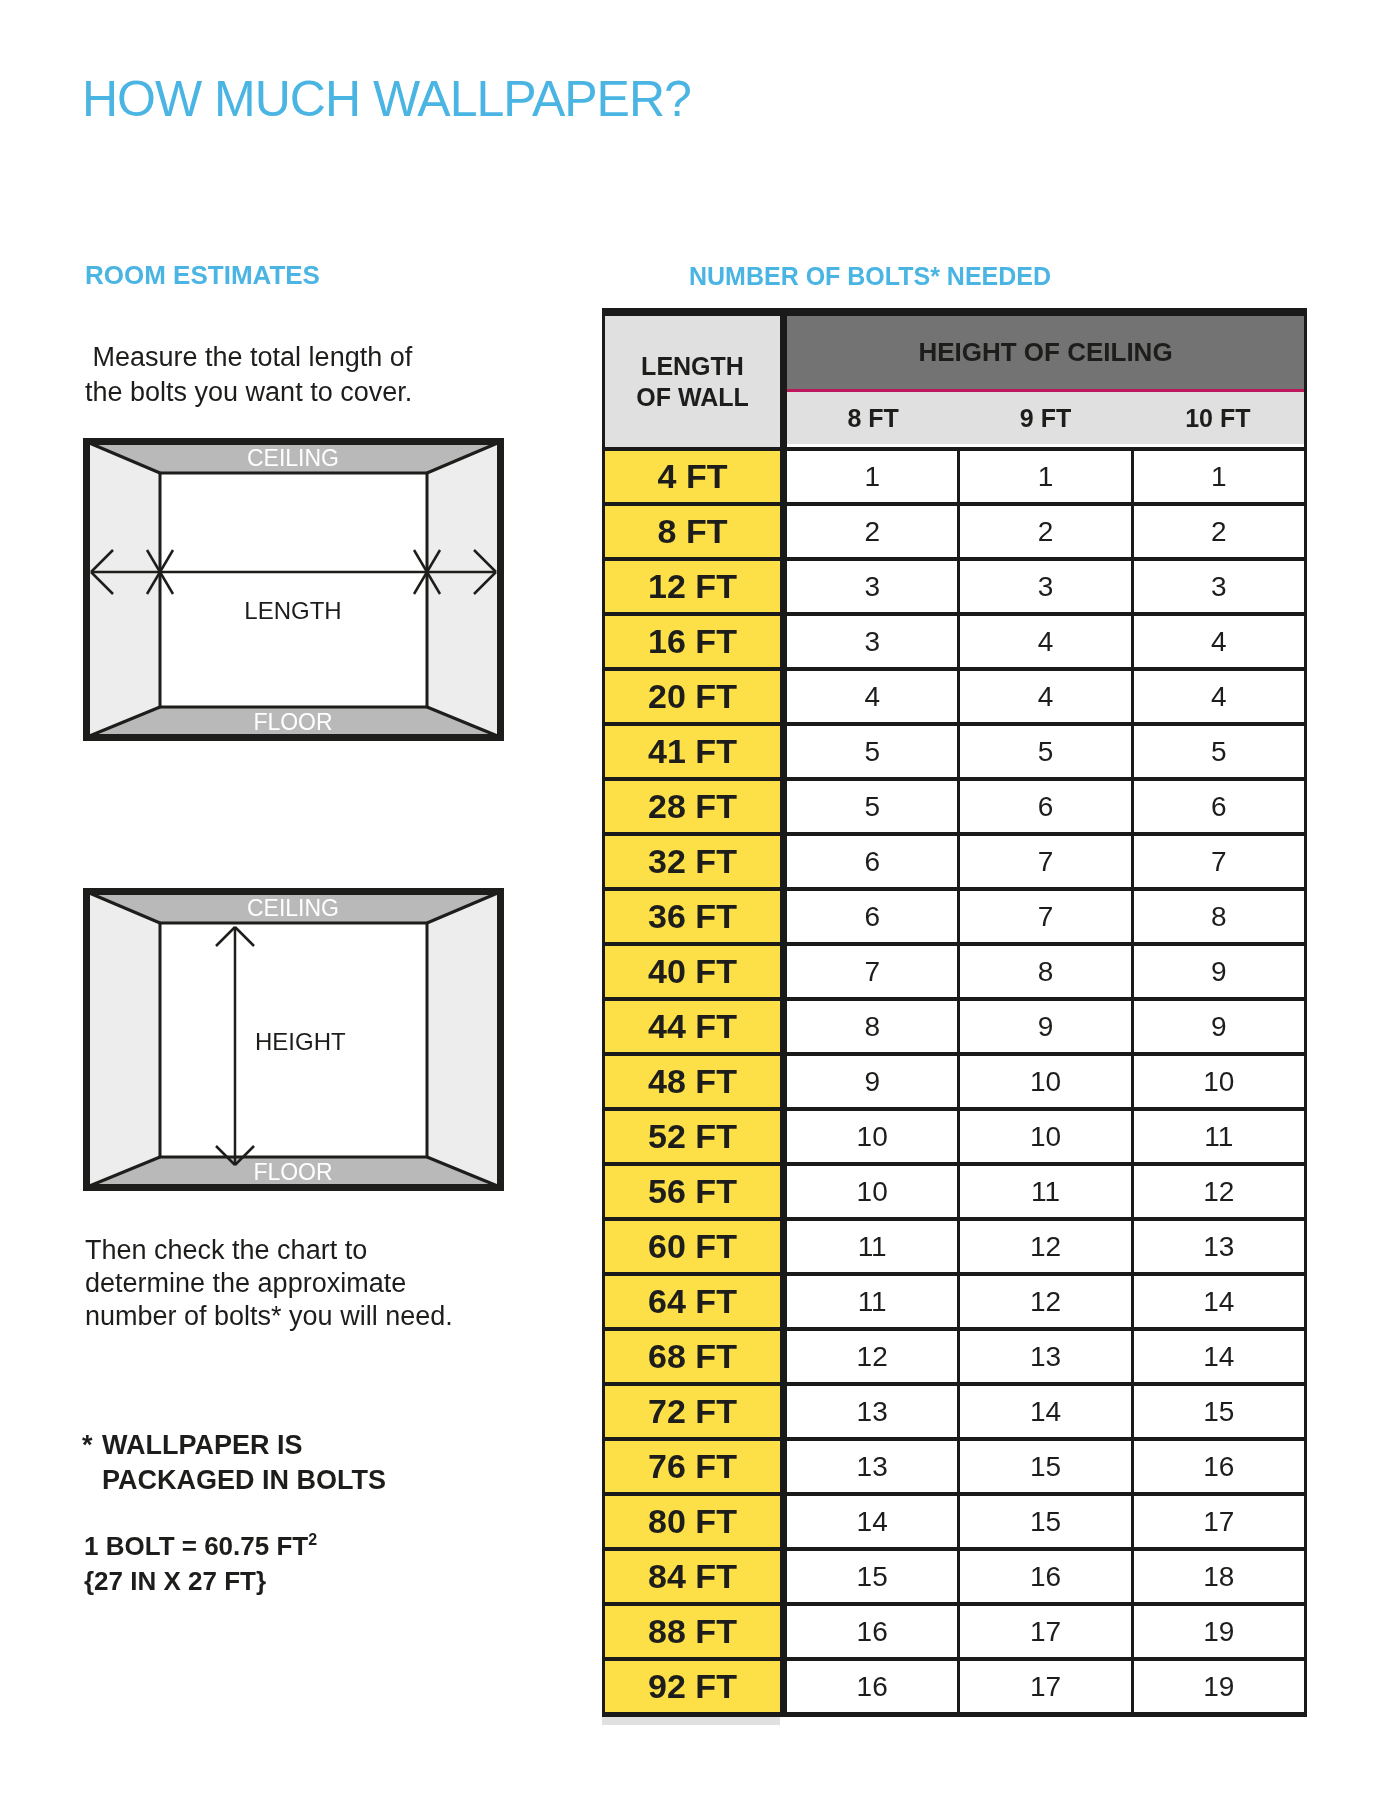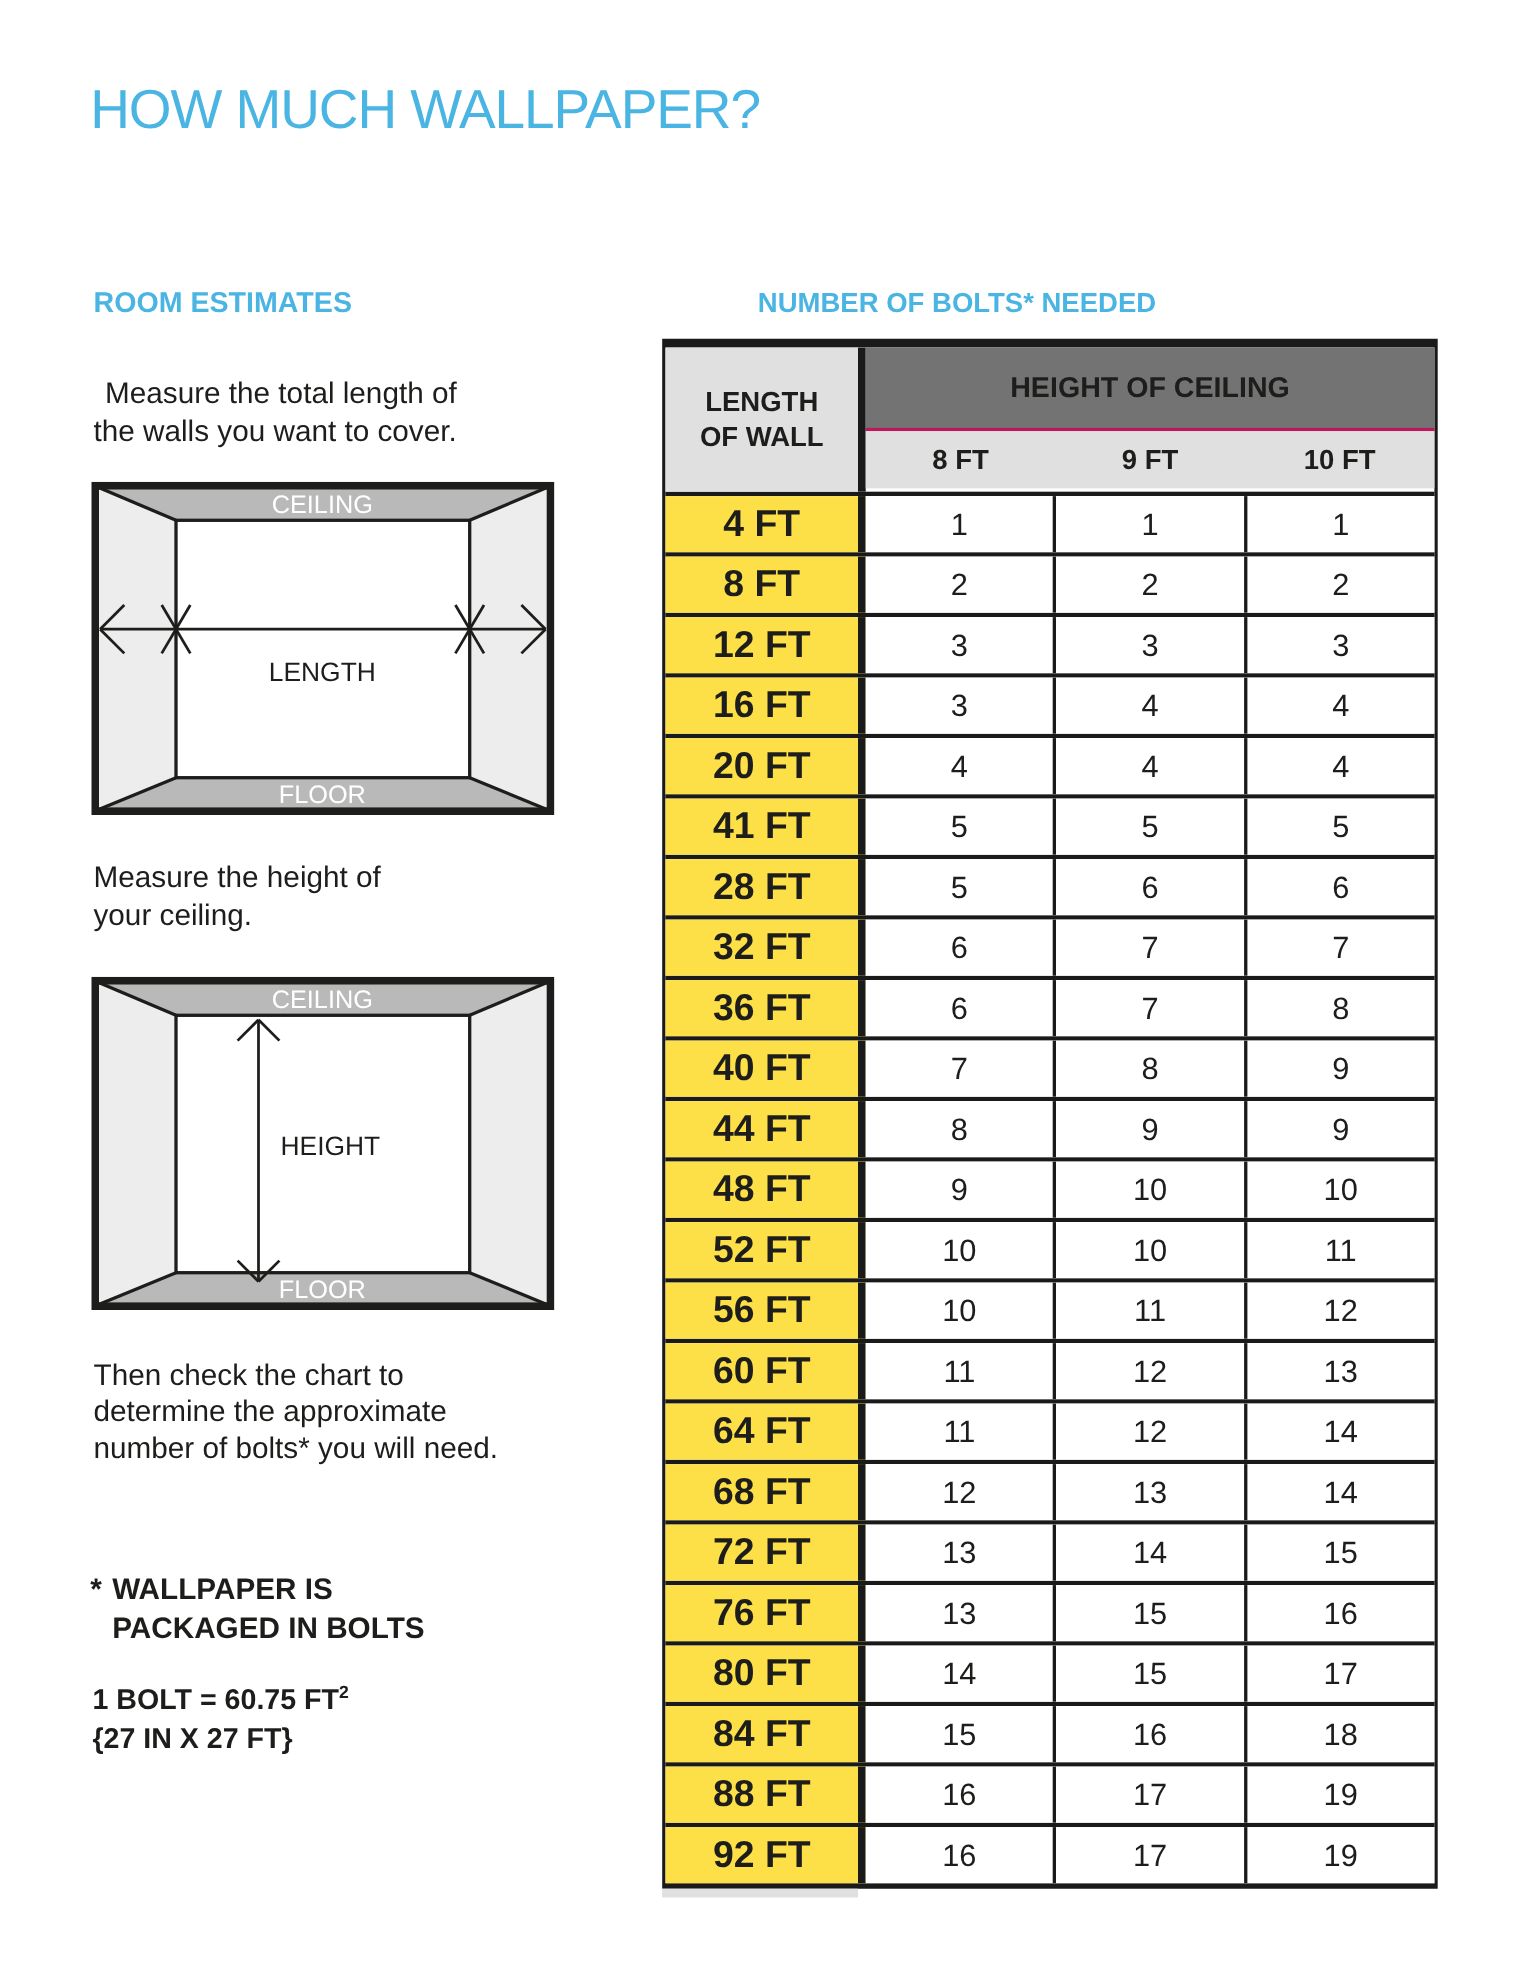--- a/index.html
+++ b/index.html
@@ -61,21 +61,21 @@
 <body>
 
 <div id="page">
 
   <div class="abs page-title">HOW MUCH WALLPAPER?</div>
 
   <div class="abs blue-heading left-heading">ROOM ESTIMATES</div>
 
   <div class="abs body-text step1">
     <div>Measure the total length of</div>
-    <div>the walls you want to cover.</div>
+    <div>the bolts you want to cover.</div>
   </div>
 
   <svg class="abs" style="left:83px;top:438px;" width="421" height="303" viewBox="0 0 421 303">
     <polygon points="4,4 417,4 344,35 77,35" fill="#b9b9b9"></polygon>
     <polygon points="77,269 344,269 417,299 4,299" fill="#b9b9b9"></polygon>
     <polygon points="4,4 77,35 77,269 4,299" fill="#ededed"></polygon>
     <polygon points="417,4 344,35 344,269 417,299" fill="#ededed"></polygon>
     <rect x="77" y="35" width="267" height="234" fill="#ffffff" stroke="#1d1d1b" stroke-width="3"></rect>
     <g stroke="#1d1d1b" stroke-width="3">
       <line x1="4" y1="4" x2="77" y2="35"></line>
@@ -93,24 +93,20 @@
       <line x1="413" y1="134" x2="391" y2="112"></line>
       <line x1="413" y1="134" x2="391" y2="156"></line>
       <line x1="64" y1="112" x2="90" y2="156"></line>
       <line x1="90" y1="112" x2="64" y2="156"></line>
       <line x1="331" y1="112" x2="357" y2="156"></line>
       <line x1="357" y1="112" x2="331" y2="156"></line>
     </g>
     <text x="210" y="181" text-anchor="middle" fill="#1d1d1b" font-size="24">LENGTH</text>
   </svg>
 
-  <div class="abs body-text step2">
-    <div>Measure the height of</div>
-    <div>your ceiling.</div>
-  </div>
 
   <svg class="abs" style="left:83px;top:888px;" width="421" height="303" viewBox="0 0 421 303">
     <polygon points="4,4 417,4 344,35 77,35" fill="#b9b9b9"></polygon>
     <polygon points="77,269 344,269 417,299 4,299" fill="#b9b9b9"></polygon>
     <polygon points="4,4 77,35 77,269 4,299" fill="#ededed"></polygon>
     <polygon points="417,4 344,35 344,269 417,299" fill="#ededed"></polygon>
     <rect x="77" y="35" width="267" height="234" fill="#ffffff" stroke="#1d1d1b" stroke-width="3"></rect>
     <g stroke="#1d1d1b" stroke-width="3">
       <line x1="4" y1="4" x2="77" y2="35"></line>
       <line x1="417" y1="4" x2="344" y2="35"></line>

